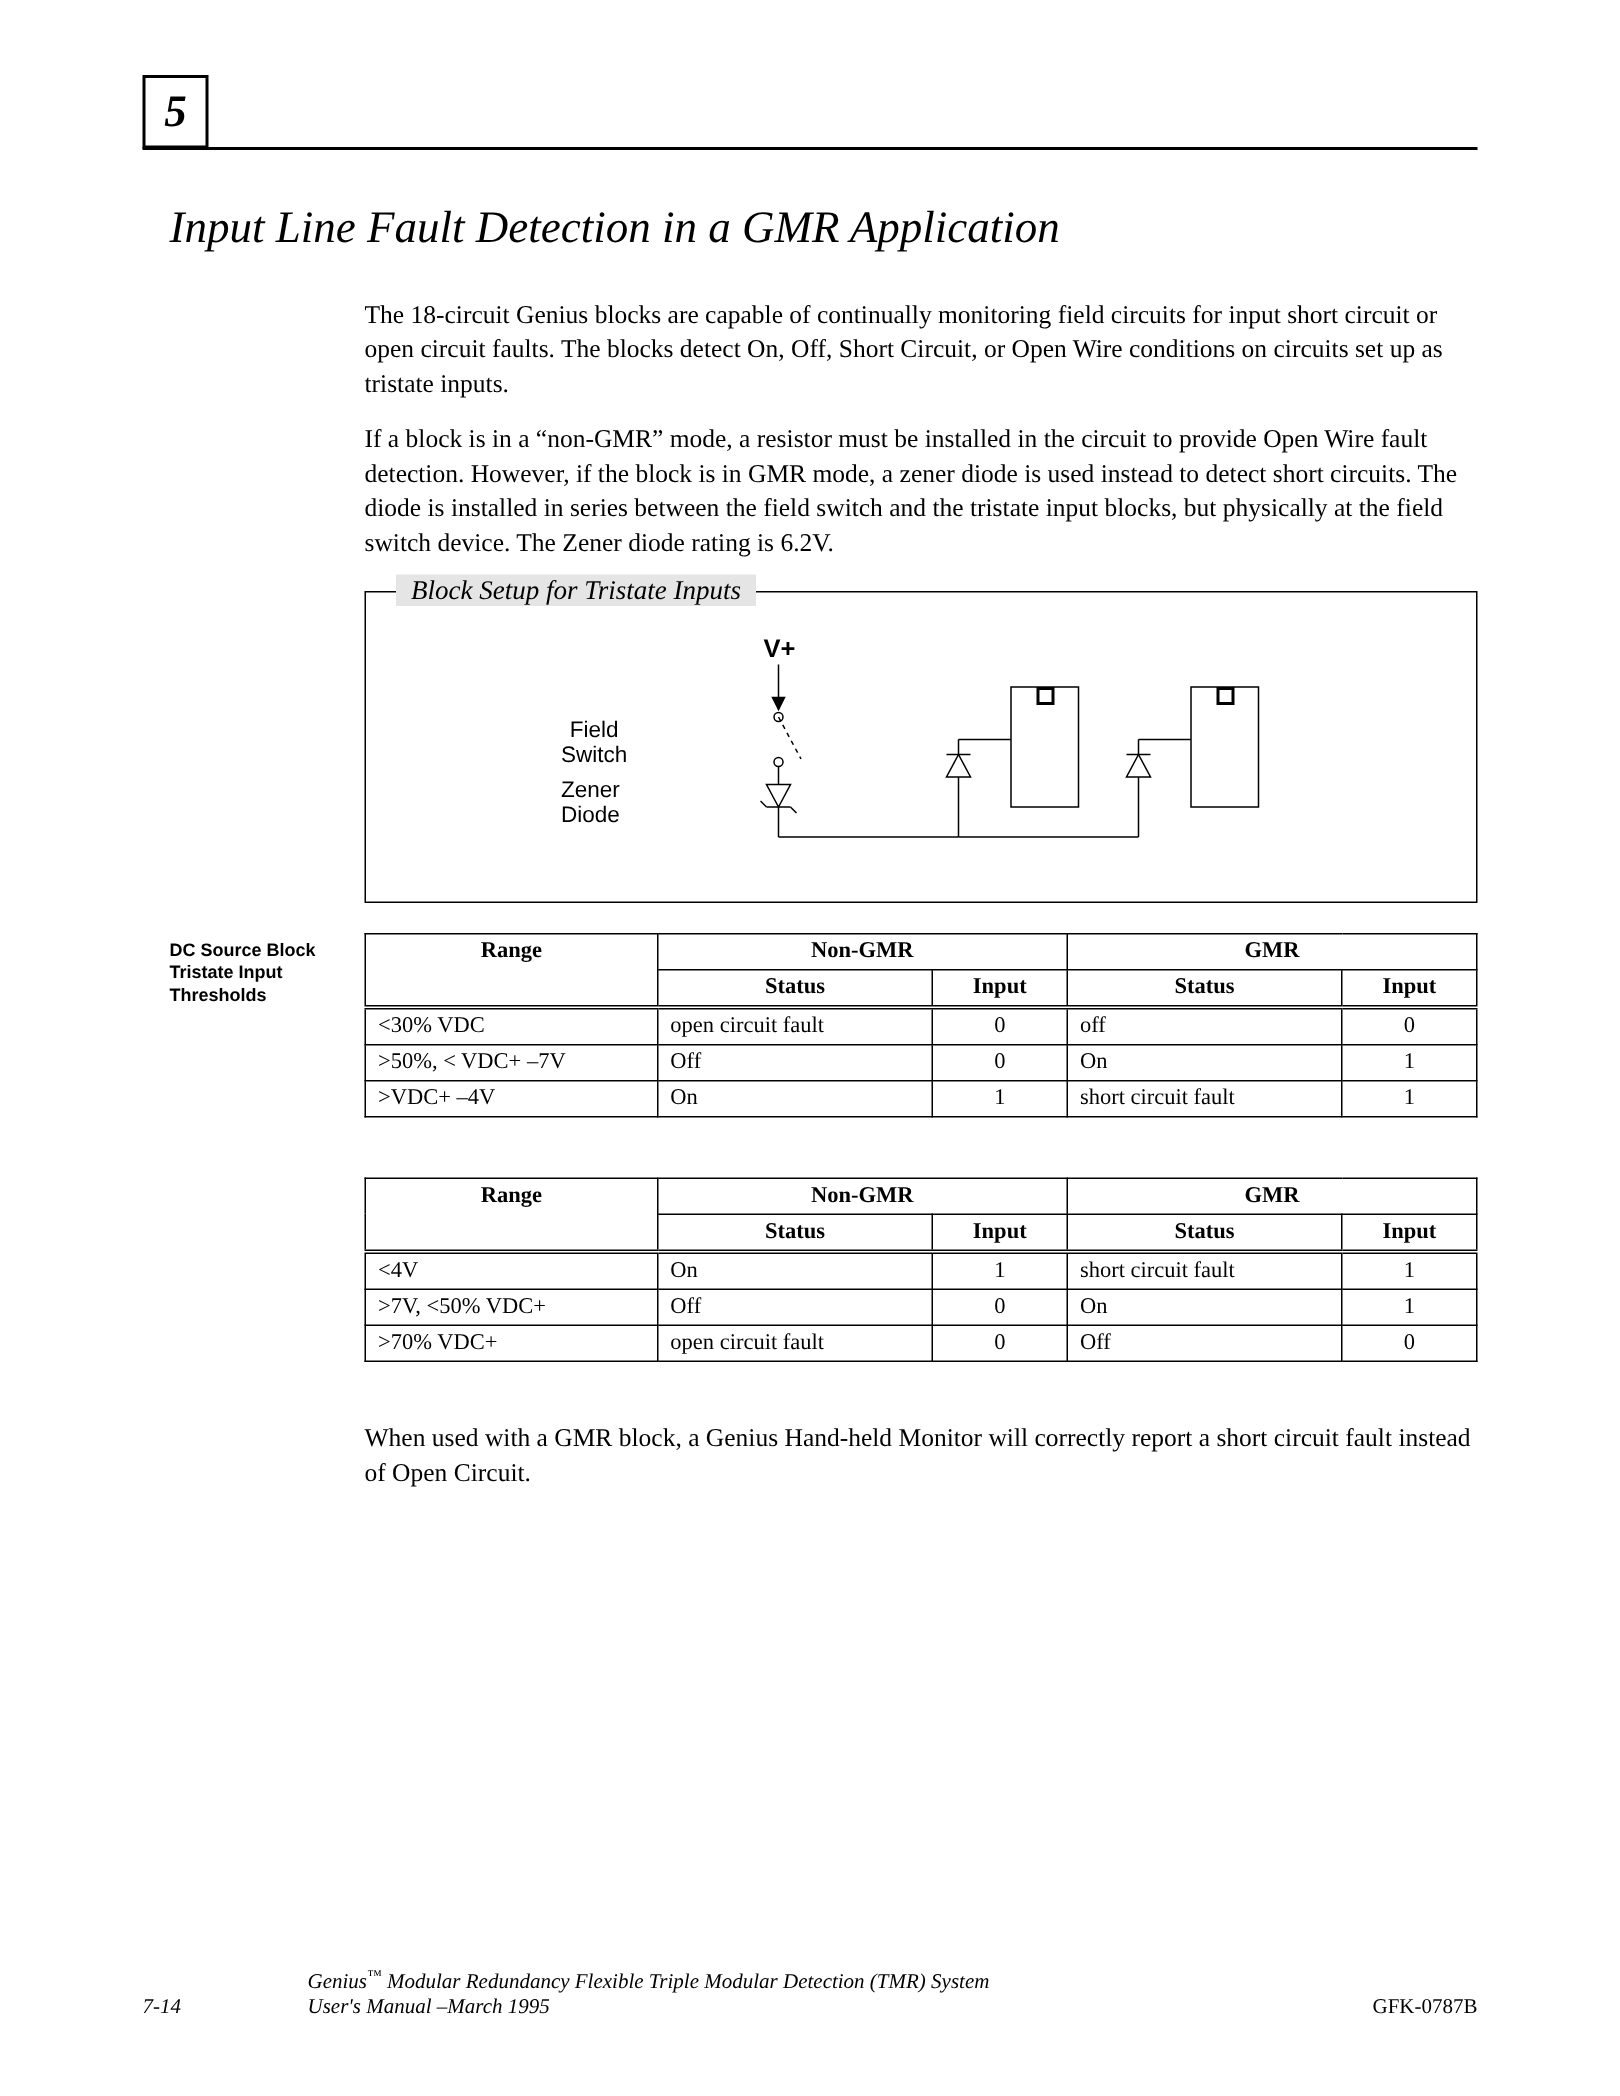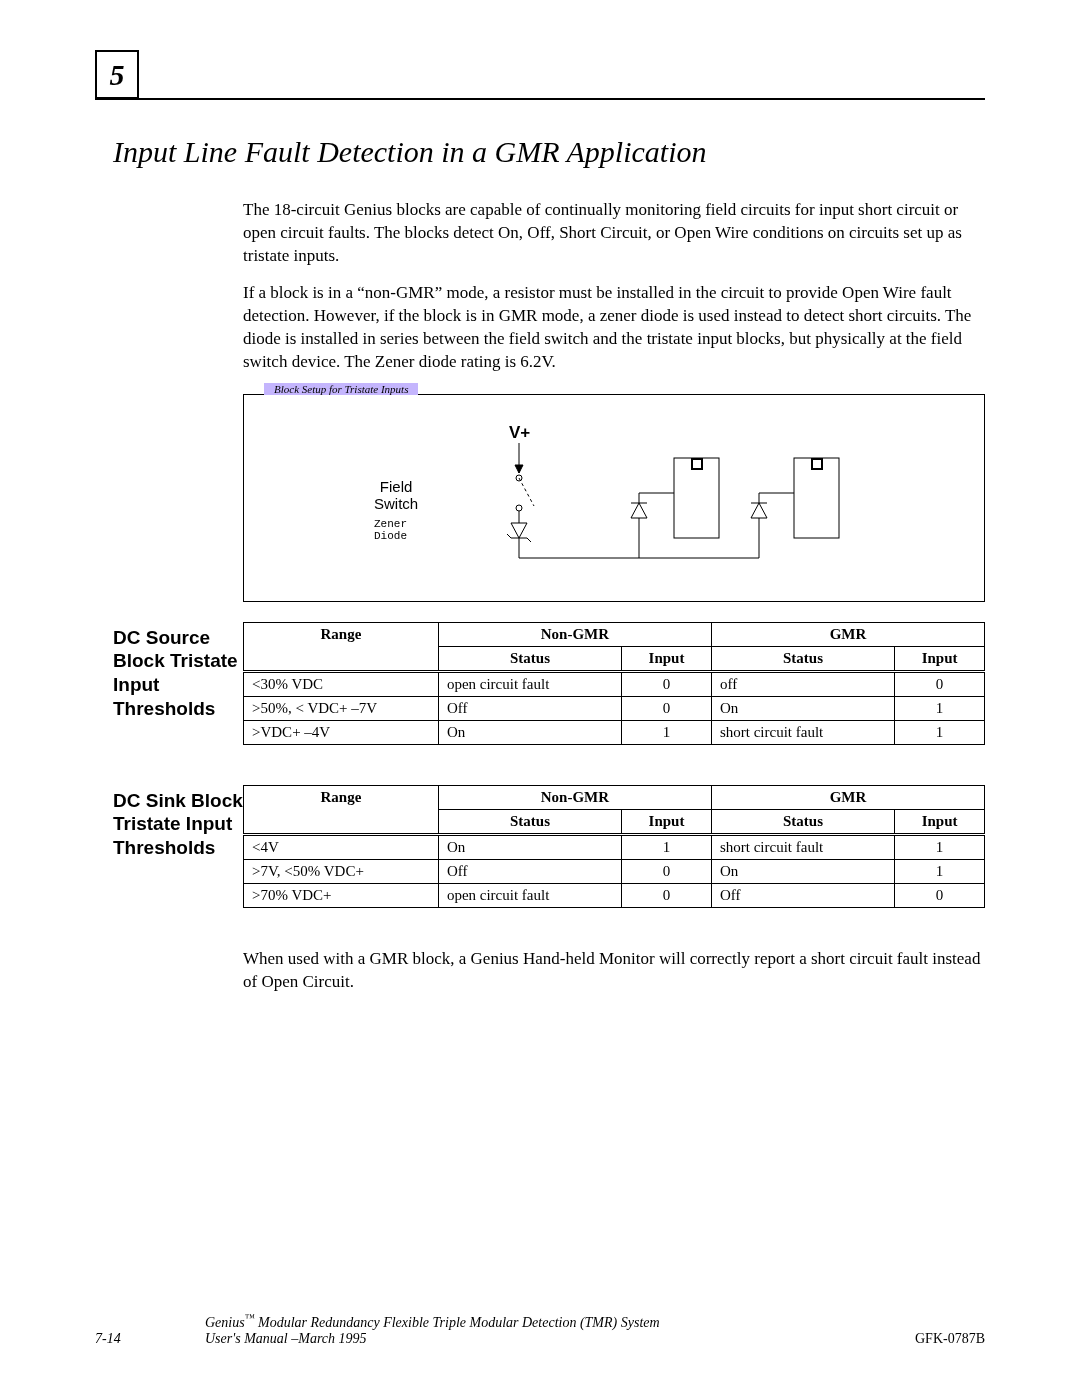--- a/index.html
+++ b/index.html
@@ -59,24 +59,24 @@
     margin: 20px 0 20px 130px;
     border: 1px solid #000;
     position: relative;
     padding: 28px 20px 18px 20px;
     height: 160px;
   }
   .diagram-caption {
     position: absolute;
     top: -12px;
     left: 20px;
-    background: #c4b5fd;
+    background: #e5e5e5;
     padding: 0 10px;
     font-style: italic;
-    font-size: 11px;
+    font-size: 18px;
     text-align: right;
   }
   .diagram-inner {
     position: relative;
     width: 100%;
     height: 100%;
   }
   .label-vplus {
     position: absolute;
     left: 245px;
@@ -90,43 +90,43 @@
     left: 110px;
     top: 55px;
     font-family: Arial, Helvetica, sans-serif;
     font-size: 15px;
     text-align: center;
   }
   .label-zener {
     position: absolute;
     left: 110px;
     top: 95px;
-    font-family: Liberation Mono, monospace;
-    font-size: 11px;
+    font-family: Liberation Sans, sans-serif;
+    font-size: 15px;
     text-align: center;
   }
   .diag-svg {
     position: absolute;
     left: 195px;
     top: 15px;
   }
   .tables-area {
     margin-top: 20px;
   }
   .table-block {
     display: flex;
     margin-bottom: 40px;
     margin-left: 130px;
   }
   .table-label {
     width: 130px;
     margin-left: -130px;
     font-family: Arial, Helvetica, sans-serif;
     font-weight: bold;
-    font-size: 19px;
+    font-size: 12px;
     line-height: 1.25;
     padding-top: 4px;
   }
   table.data {
     border-collapse: collapse;
     width: 100%;
     font-size: 15px;
   }
   table.data th, table.data td {
     border: 1px solid #000;
@@ -263,21 +263,20 @@
           <td>On</td>
           <td class="center">1</td>
           <td>short circuit fault</td>
           <td class="center">1</td>
         </tr>
       </tbody>
         </table>
     </div>
 
     <div class="table-block">
-      <div class="table-label">DC Sink Block Tristate Input Thresholds</div>
       <table class="data">
         <tbody>
             <tr>
           <th class="col-range" rowspan="2">Range</th>
           <th colspan="2">Non-GMR</th>
           <th colspan="2">GMR</th>
         </tr>
         <tr>
           <th class="col-status">Status</th>
           <th class="col-input">Input</th>

